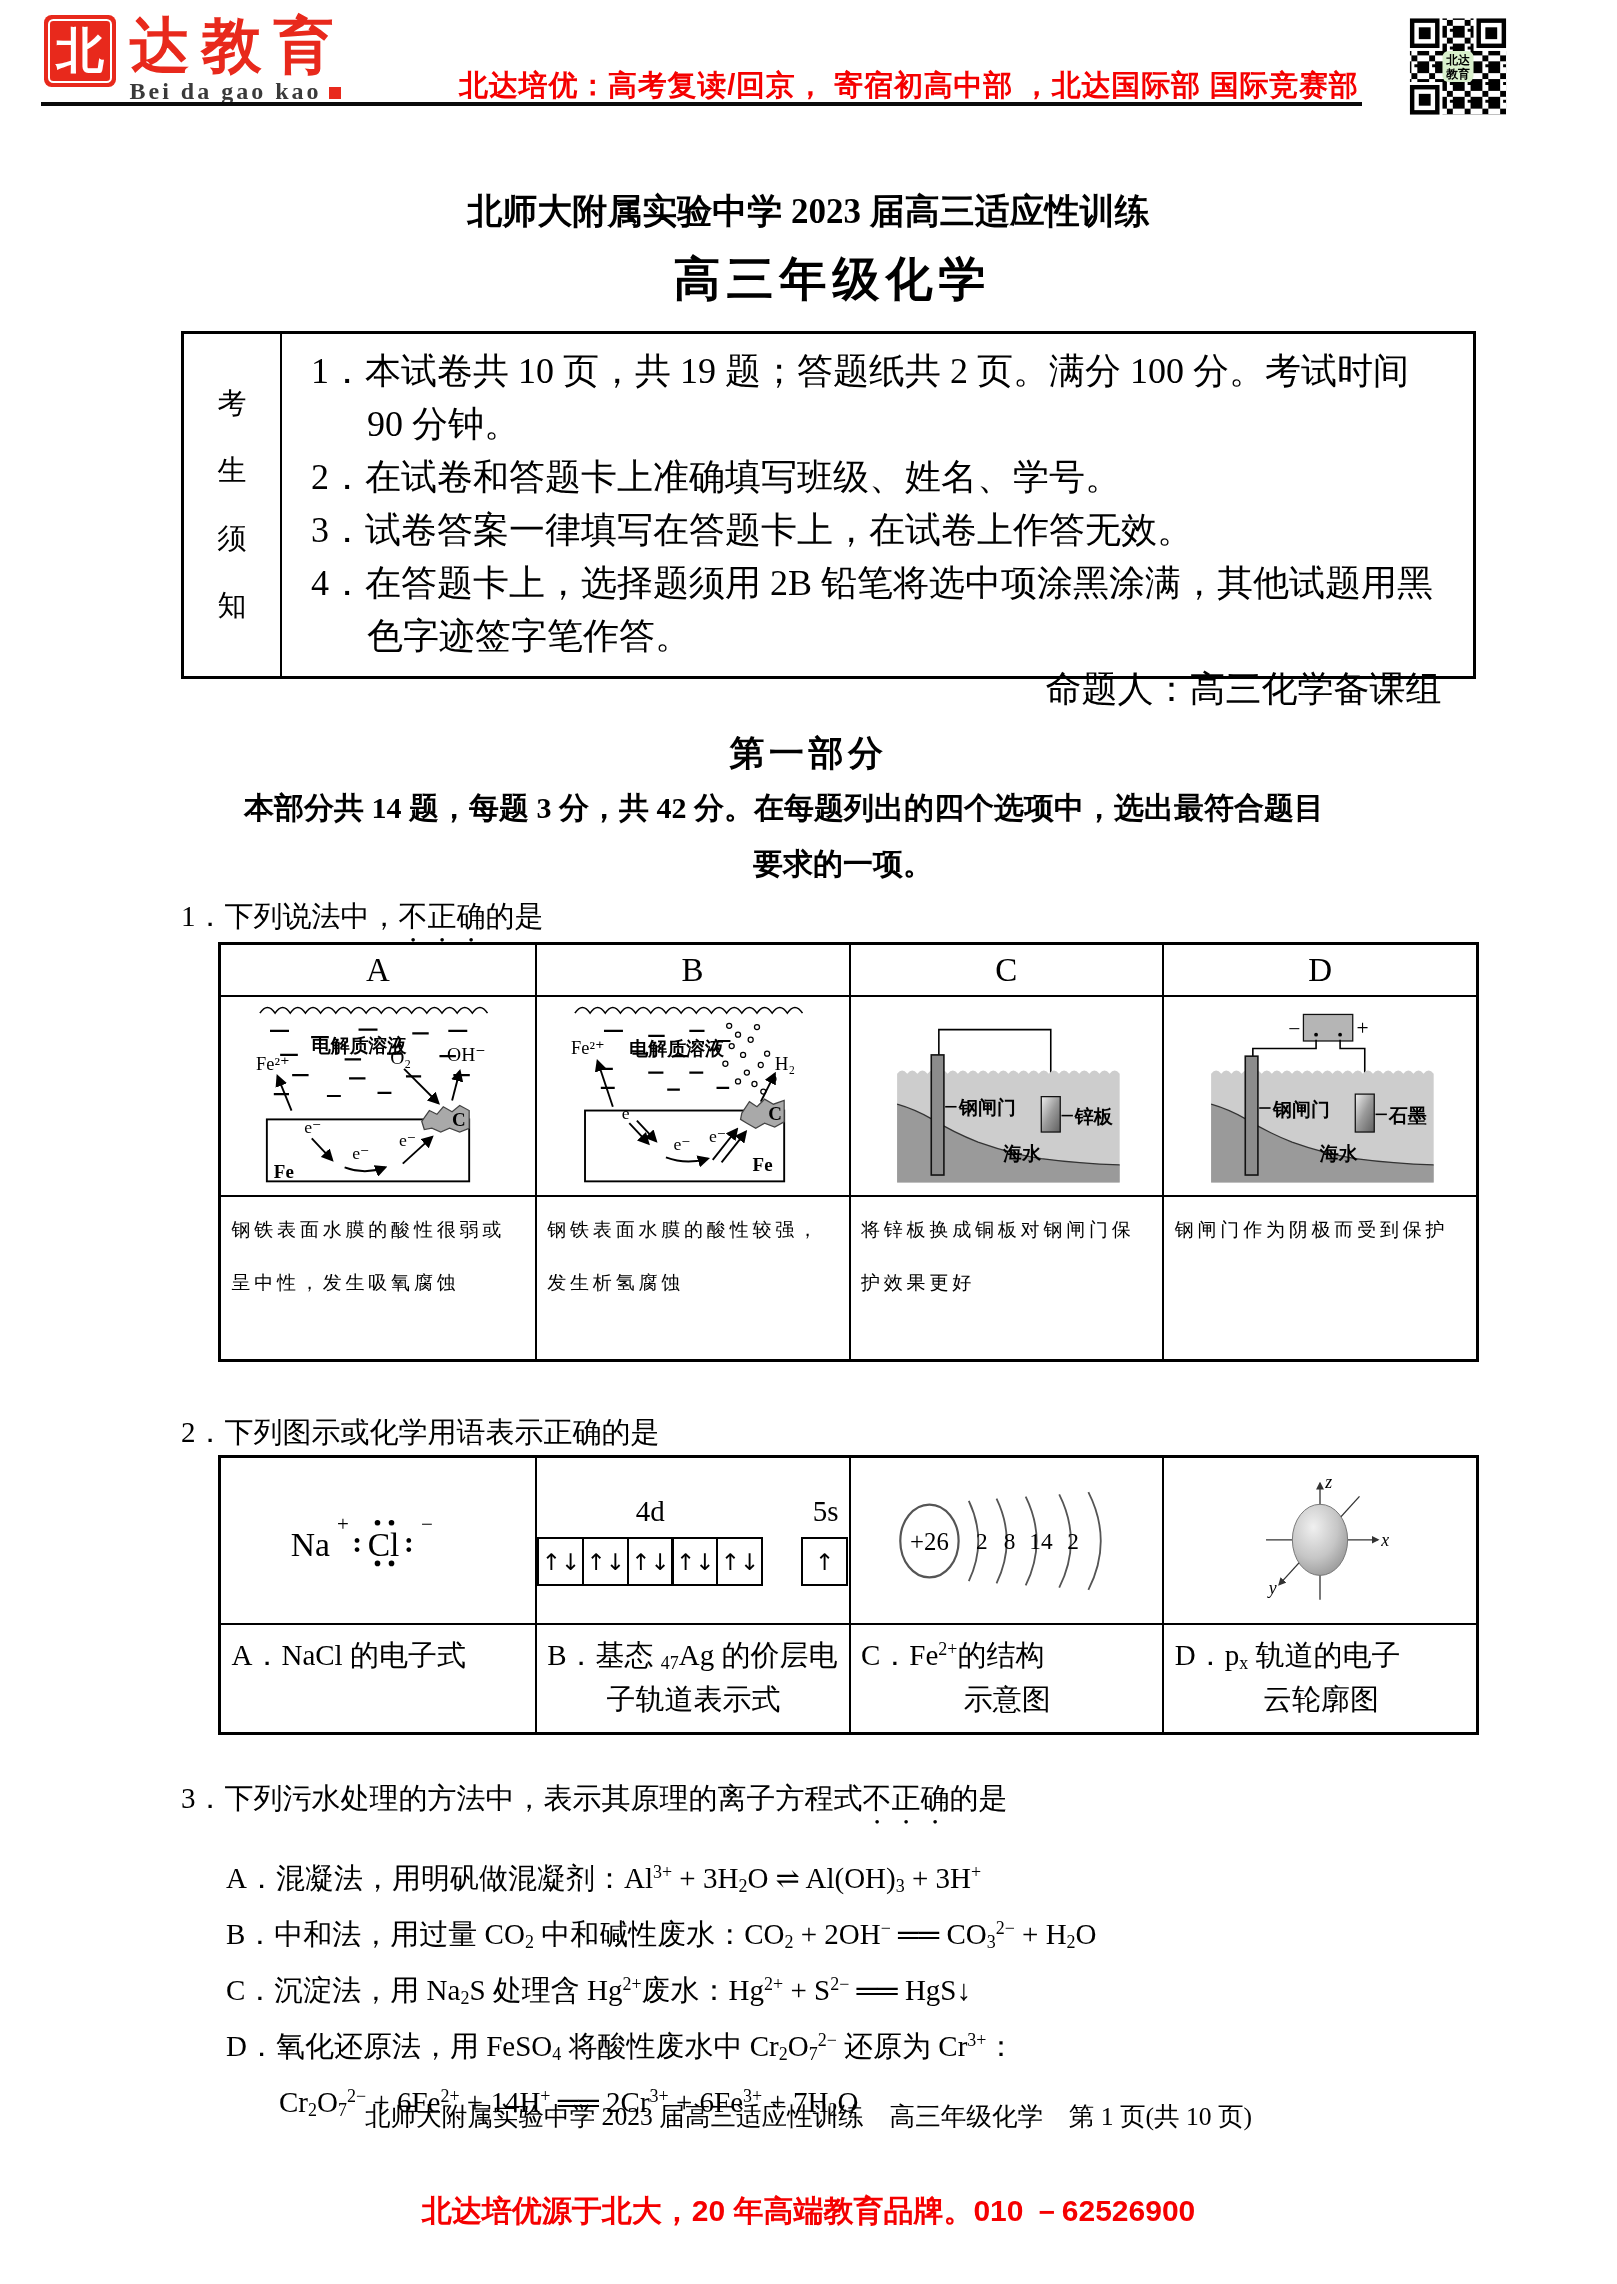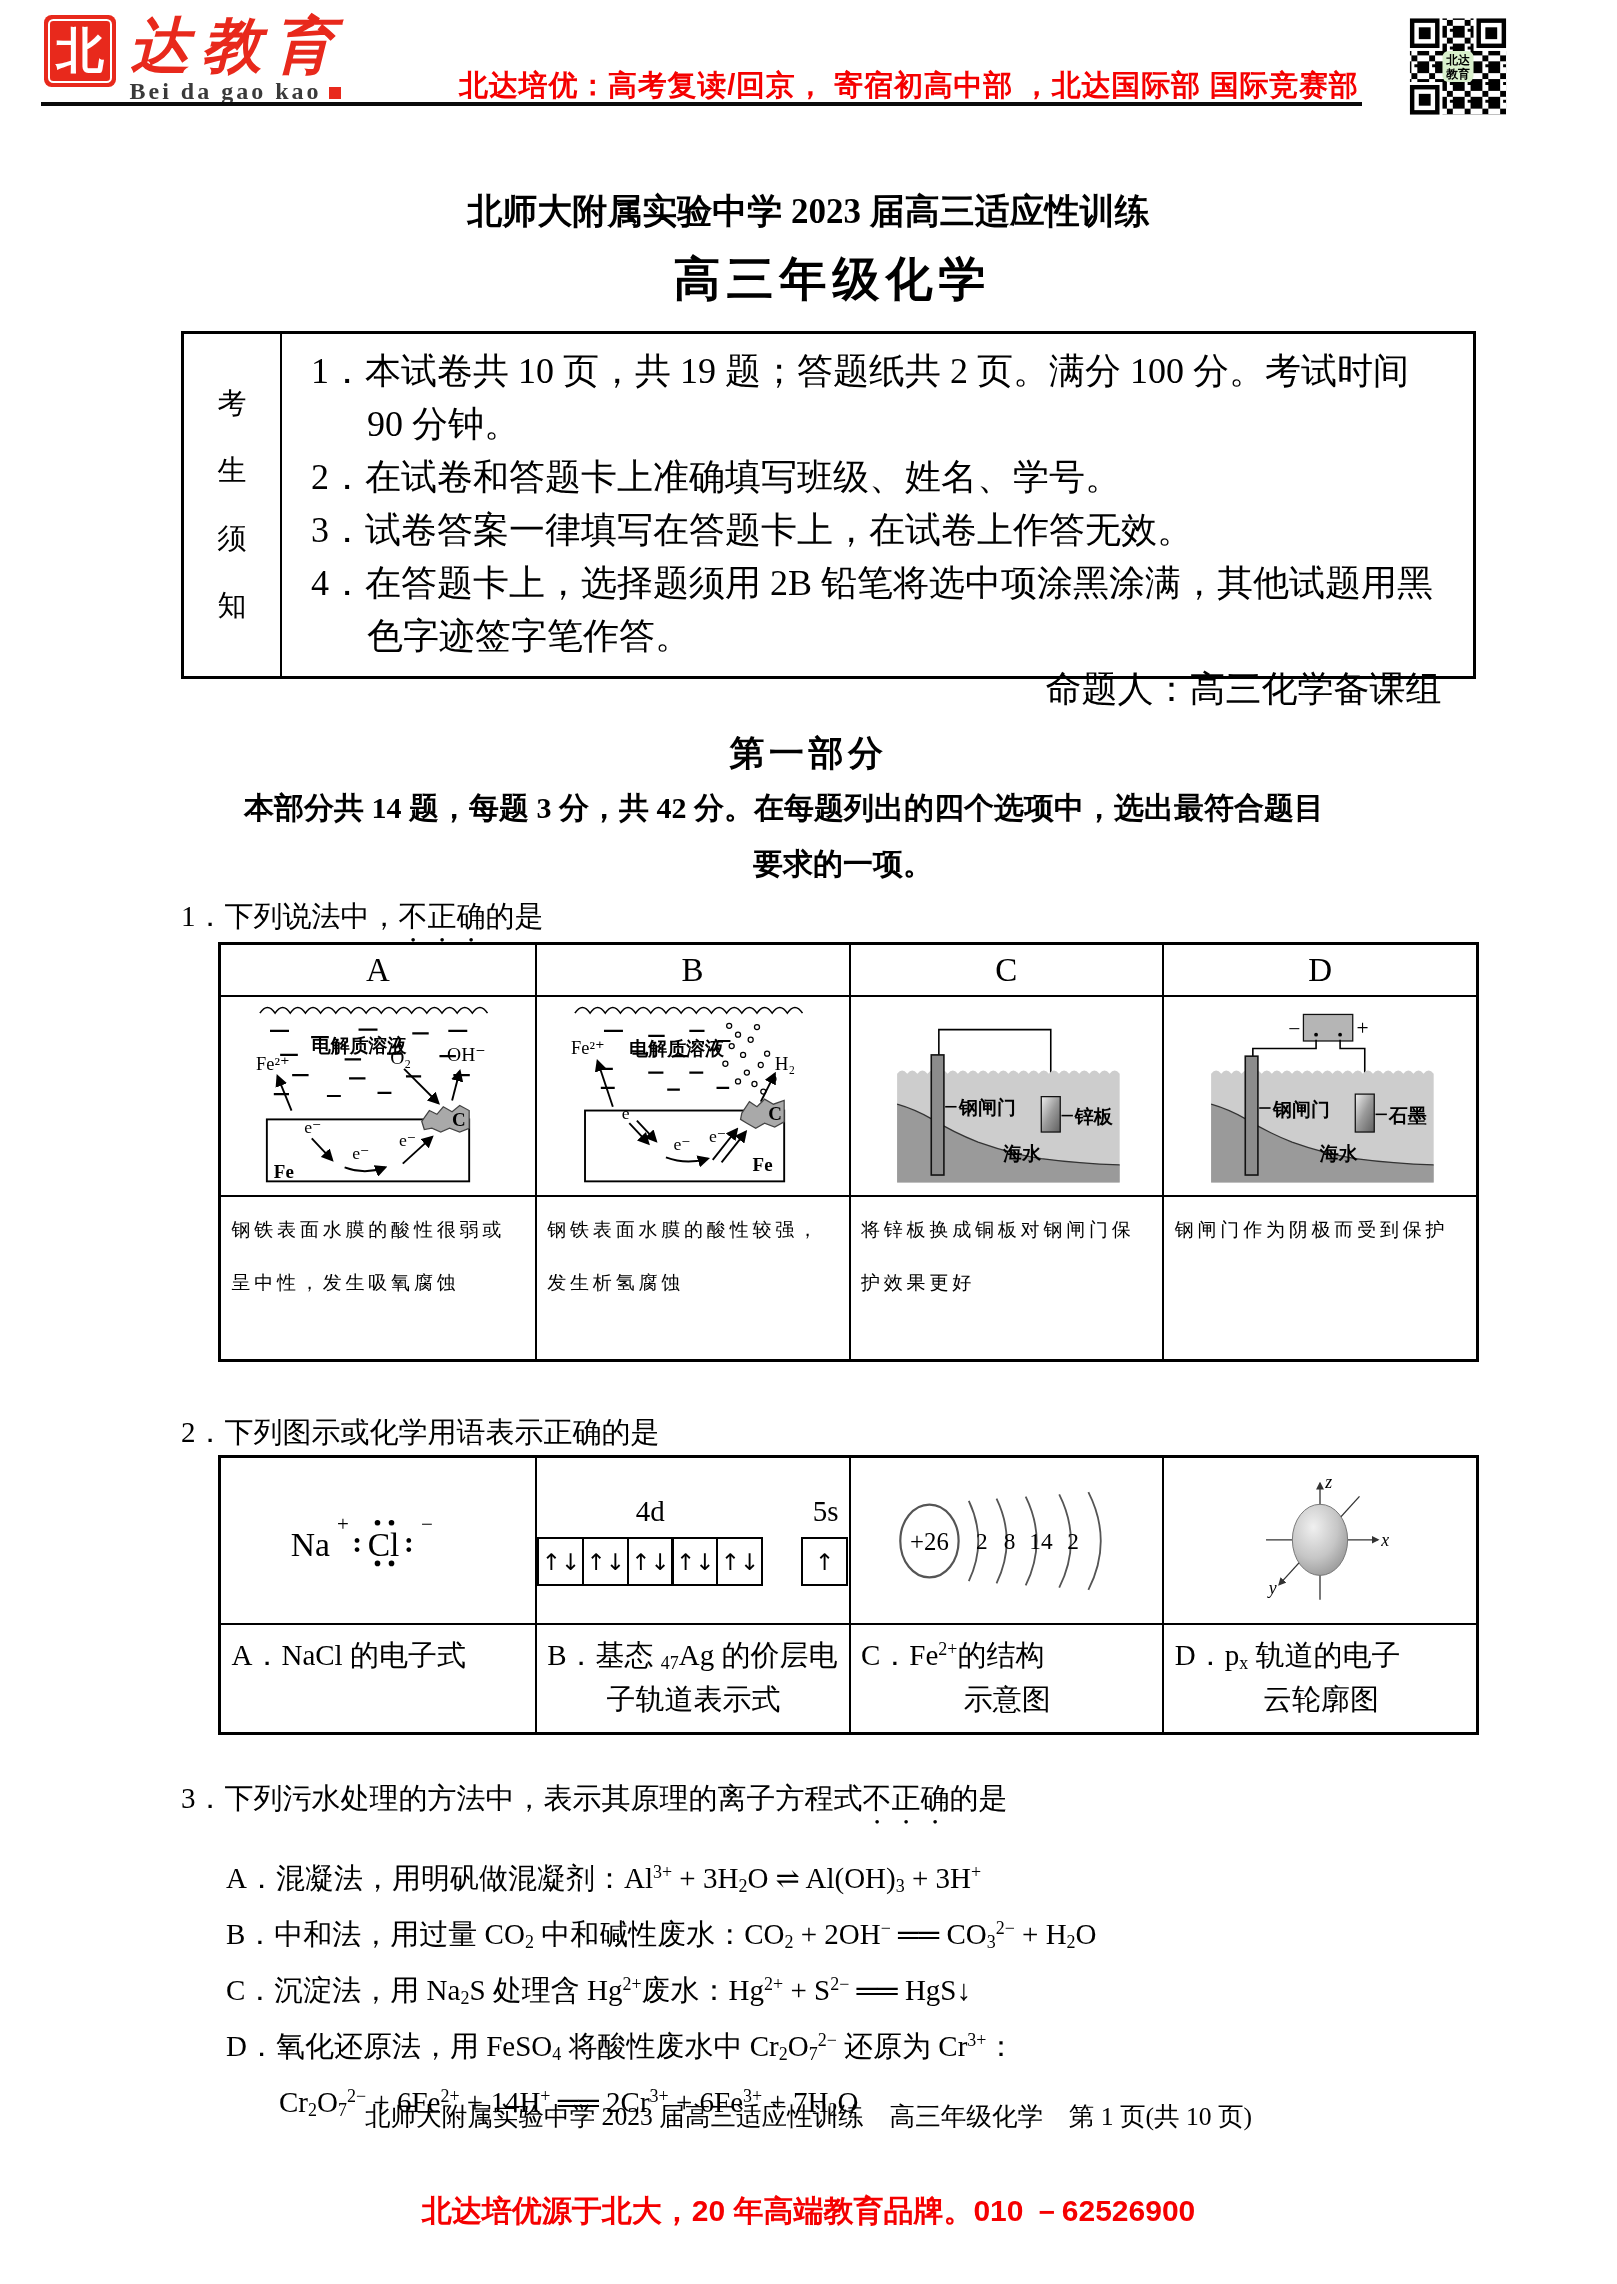--- a/index.html
+++ b/index.html
@@ -8,21 +8,21 @@
   sup,sub{font-size:0.62em;line-height:0;}
   sup{vertical-align:0.55em;} sub{vertical-align:-0.22em;}
 
   
   .logo{position:absolute;left:44px;top:15px;display:flex;align-items:flex-start;}
   .seal{position:relative;width:72px;height:72px;background:#e8291c;border-radius:7.5px;
         display:flex;align-items:center;justify-content:center;}
   .seal::after{content:"";position:absolute;inset:3.8px;border:2.3px solid #fff;border-radius:5.3px;}
   .seal span{color:#fff;font-size:48px;font-weight:bold;z-index:1;}
   .logo-right{margin-left:13.5px;}
-  .brand{color:#e8291c;font-size:60px;font-weight:bold;letter-spacing:12px;line-height:1.05;font-style:italic;}
+  .brand{color:#e8291c;font-size:60px;font-weight:bold;letter-spacing:12px;line-height:1.05;}
   .brand-sub{margin-top:0px;font-size:24px;color:#3a3a3a;letter-spacing:3px;font-weight:bold;}
   .brand-sub .sq{display:inline-block;width:12px;height:12px;background:#e8291c;margin-left:7.5px;}
   .slogan{position:absolute;left:459px;top:66px;font-family:"Liberation Sans","DejaVu Sans",sans-serif;
           font-weight:bold;font-size:29px;color:#f50000;letter-spacing:0.8px;white-space:nowrap;}
   .rule{position:absolute;left:41px;top:102px;width:1321px;height:3.8px;background:#0a0a0a;}
   .qr{position:absolute;left:1404px;top:13.5px;}
 
   
   .title1{position:absolute;left:0;right:0;top:188px;text-align:center;font-size:35px;font-weight:bold;}
   .title2{position:absolute;left:0;right:0;top:248px;text-align:center;font-size:47px;font-weight:bold;letter-spacing:6px;margin-left:48px;}

